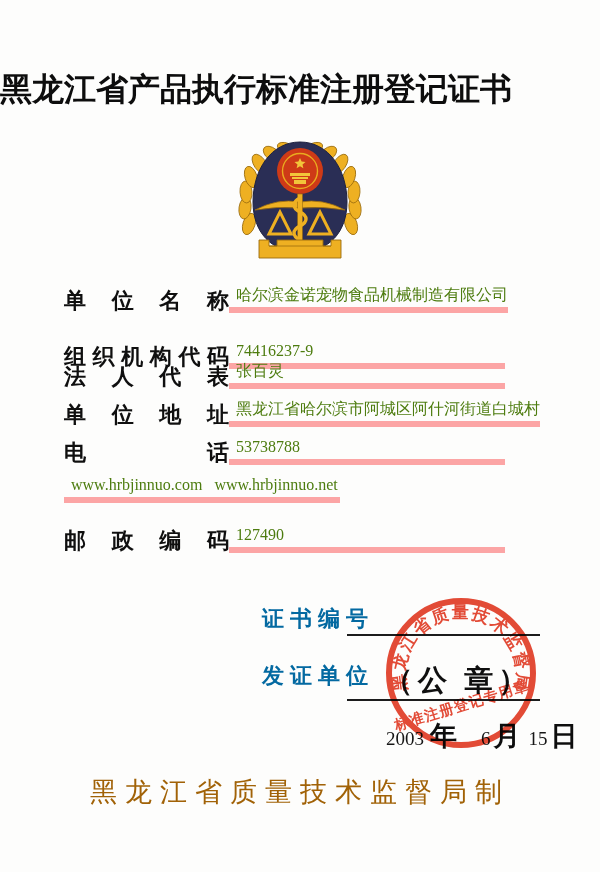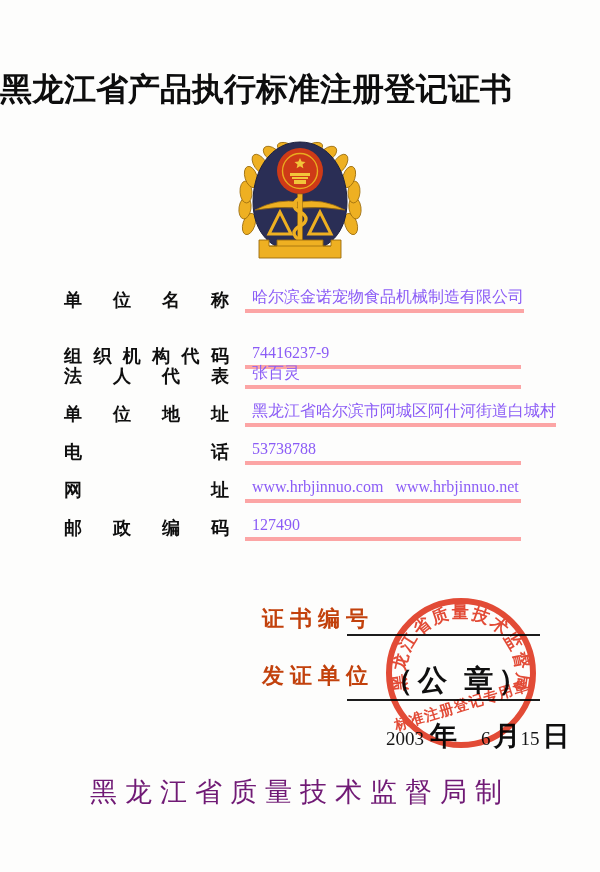--- a/index.html
+++ b/index.html
@@ -12,43 +12,43 @@
   .title{
     position:absolute;top:68px;left:0;width:492px;text-align:left;
     font-size:32px;font-weight:700;letter-spacing:0px;color:#0d0d0d;
     white-space:nowrap;
   }
   
   .emblem{position:absolute;left:233px;top:136px;width:134px;height:132px;}
   
   .field-row{position:absolute;left:64px;width:436px;height:25px;display:flex;align-items:flex-end;}
   .field-label{
-    width:165px;flex:0 0 165px;font-size:18px;font-weight:700;line-height:25px;
+    width:165px;flex:0 0 165px;font-size:22px;font-weight:700;line-height:25px;
     text-align:justify;text-align-last:justify;white-space:nowrap;color:#0f0f0f;
   }
   .field-value{
-    flex:0 0 269px;margin-left:16px;border-bottom:4px solid #fca5a5;
+    flex:0 0 269px;margin-left:0;border-bottom:6px solid #fca5a5;
     font-size:16px;line-height:22px;padding:0 0 1px 7px;white-space:pre;
-    overflow:visible;color:#8b5cf6;
+    overflow:visible;color:#4d7c0f;
   }
   
-  .lower-label{position:absolute;font-size:22px;font-weight:700;letter-spacing:6px;white-space:nowrap;color:#c2410c;}
+  .lower-label{position:absolute;font-size:22px;font-weight:700;letter-spacing:6px;white-space:nowrap;color:#0369a1;}
   .hline{position:absolute;height:0;border-top:2px solid #1c1c1c;}
   .issuer-value{position:absolute;font-size:29px;font-weight:700;letter-spacing:5px;white-space:nowrap;color:#0f0f0f;}
   .date-row{position:absolute;left:386px;top:718px;white-space:nowrap;}
   .date-num{font-size:19px;color:#161616;}
   .date-cjk{font-size:27px;font-weight:700;color:#0d0d0d;}
-  .gap1{margin-left:6px;} .gap2{margin-left:24px;} .gap3{margin-left:3px;} .gap4{margin-left:0;}
+  .gap1{margin-left:6px;} .gap2{margin-left:24px;} .gap3{margin-left:3px;} .gap4{margin-left:8px;}
   
   .seal{position:absolute;left:374px;top:586px;width:174px;height:174px;
         mix-blend-mode:multiply;opacity:.92;}
   
   .footer{
     position:absolute;top:774px;left:0;width:600px;text-align:center;
-    font-size:27px;font-weight:400;letter-spacing:8px;color:#701a75;white-space:nowrap;
+    font-size:27px;font-weight:400;letter-spacing:8px;color:#a16207;white-space:nowrap;
   }
 </style>
 </head>
 <body>
 
 <div class="page">
 
   <div class="title">黑龙江省产品执行标准注册登记证书</div>
 
   <svg class="emblem" viewBox="0 0 134 132">
@@ -112,24 +112,23 @@
   </div>
   <div class="field-row" style="top:364px">
     <div class="field-label">法 人 代 表</div>
     <div class="field-value">张百灵</div>
   </div>
   <div class="field-row" style="top:440px">
     <div class="field-label">电 话</div>
     <div class="field-value">53738788</div>
   </div>
   <div class="field-row" style="top:478px">
-    <div class="field-label">网 址</div>
     <div class="field-value">www.hrbjinnuo.com   www.hrbjinnuo.net</div>
   </div>
-  <div class="field-row" style="top:516px">
+  <div class="field-row" style="top:528px">
     <div class="field-label">邮 政 编 码</div>
     <div class="field-value">127490</div>
   </div>
 
   <div class="lower-label" style="left:262px;top:604px">证书编号</div>
   <div class="hline" style="left:347px;top:634px;width:193px"></div>
 
   <div class="lower-label" style="left:262px;top:661px">发证单位</div>
   <div class="issuer-value" style="left:384px;top:661px">（公 章）</div>
   <div class="hline" style="left:347px;top:699px;width:193px"></div>

